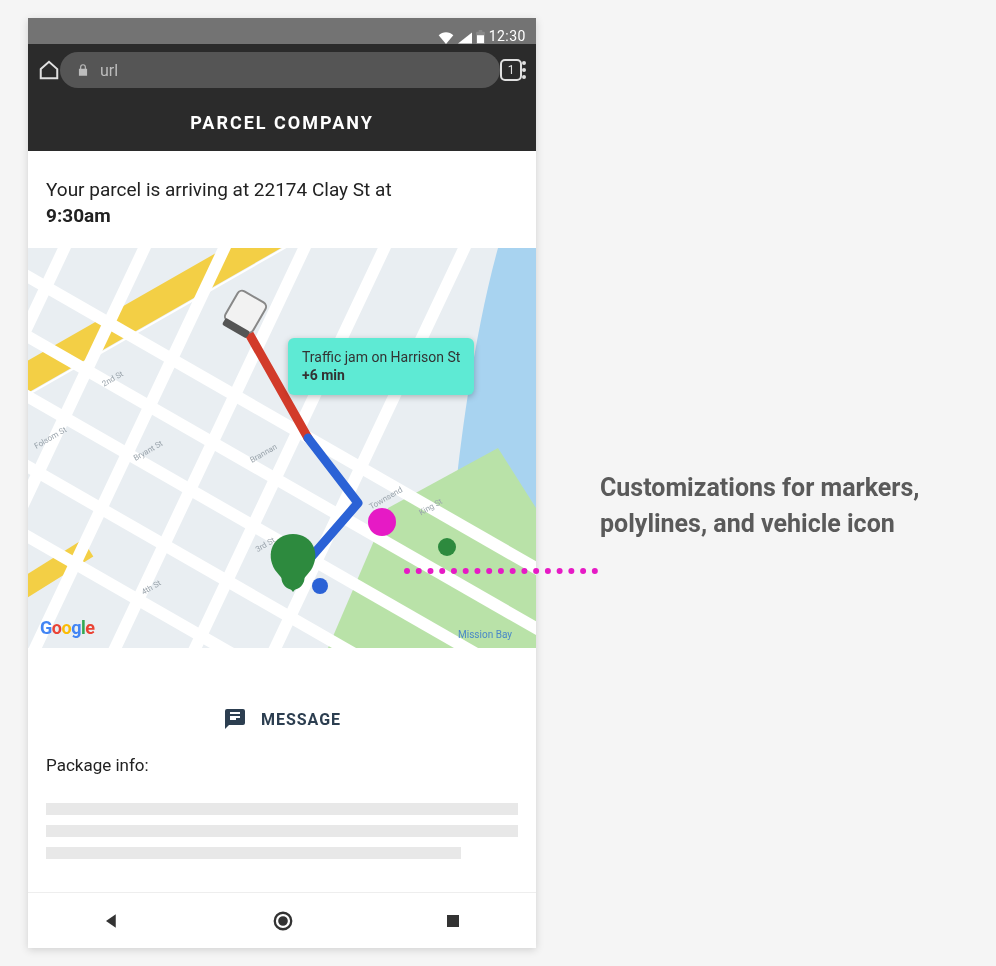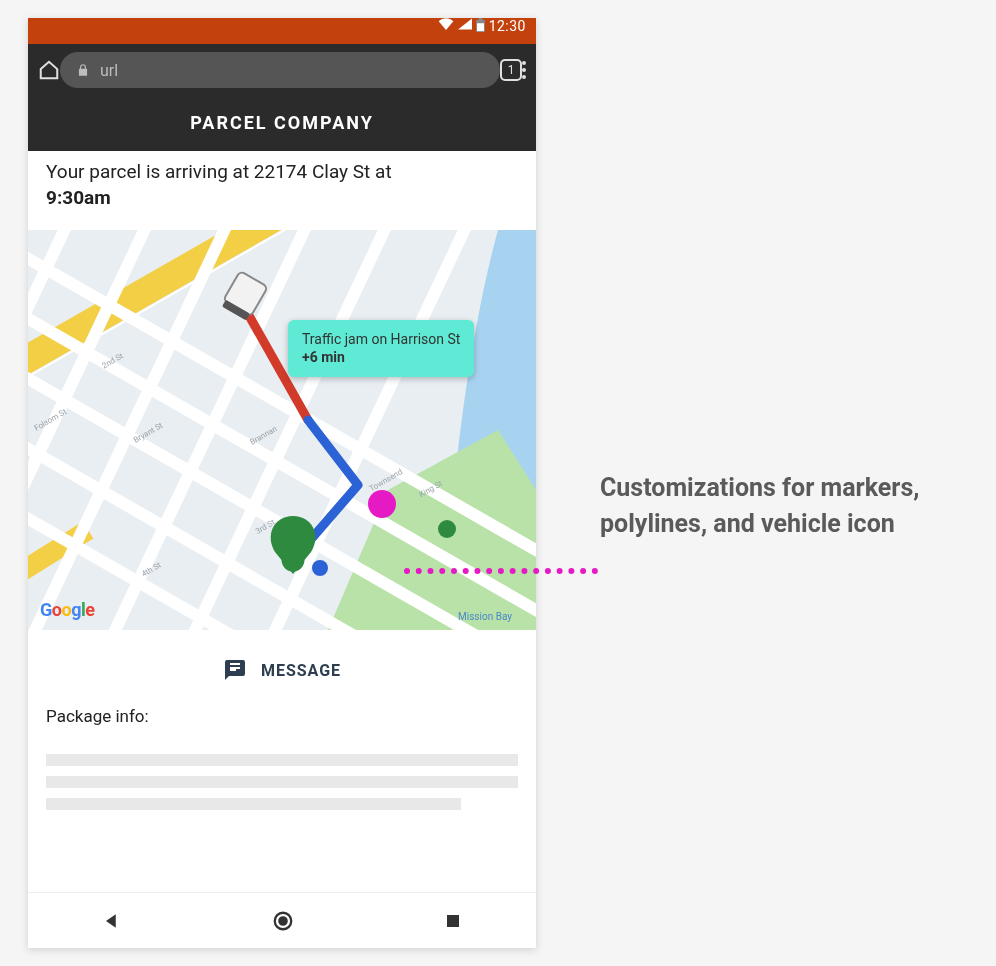--- a/index.html
+++ b/index.html
@@ -18,25 +18,25 @@
     width: 508px;
     height: 930px;
     background: #fff;
     box-shadow: 0 2px 8px rgba(0,0,0,0.15);
     display: flex;
     flex-direction: column;
   }
   
   .statusbar {
     height: 26px;
-    background: #c2410c;
+    background: #737373;
     color: #fff;
     display: flex;
     justify-content: flex-end;
-    align-items: flex-start;
+    align-items: flex-end;
     padding: 0 10px;
     gap: 4px;
     font-size: 14px;
   }
   .statusbar svg { fill: #fff; }
   .statusbar .time { font-weight: 400; letter-spacing: 0.5px; }
   
   .browserbar {
     background: #2b2b2b;
     padding: 8px 10px;
@@ -71,21 +71,21 @@
     background: #2b2b2b;
     color: #fff;
     text-align: center;
     padding: 16px 0 18px;
     font-weight: 700;
     letter-spacing: 2px;
     font-size: 18px;
   }
   
   .arrival {
-    padding: 8px 18px 20px;
+    padding: 26px 18px 20px;
     font-size: 19px;
     color: #222;
     line-height: 1.35;
   }
   .arrival .time-strong { font-weight: 700; }
   
   .map {
     position: relative;
     width: 100%;
     height: 400px;
@@ -141,20 +141,21 @@
     flex: 1;
     display: flex;
     align-items: center;
     justify-content: center;
     gap: 14px;
     color: #2c3e50;
     font-weight: 700;
     letter-spacing: 1px;
     font-size: 16px;
     cursor: pointer;
+    margin-top: 31px;
   }
   .actionbtn svg { fill: #2c3e50; }
   
   .pkgsection { padding: 6px 18px 0; }
   .pkgsection h4 { font-weight: 400; font-size: 17px; color: #222; margin-bottom: 28px; }
   .placeholder-line {
     height: 12px; background: #e8e8e8; margin-bottom: 10px;
   }
   .placeholder-line.short { width: 88%; }
   

